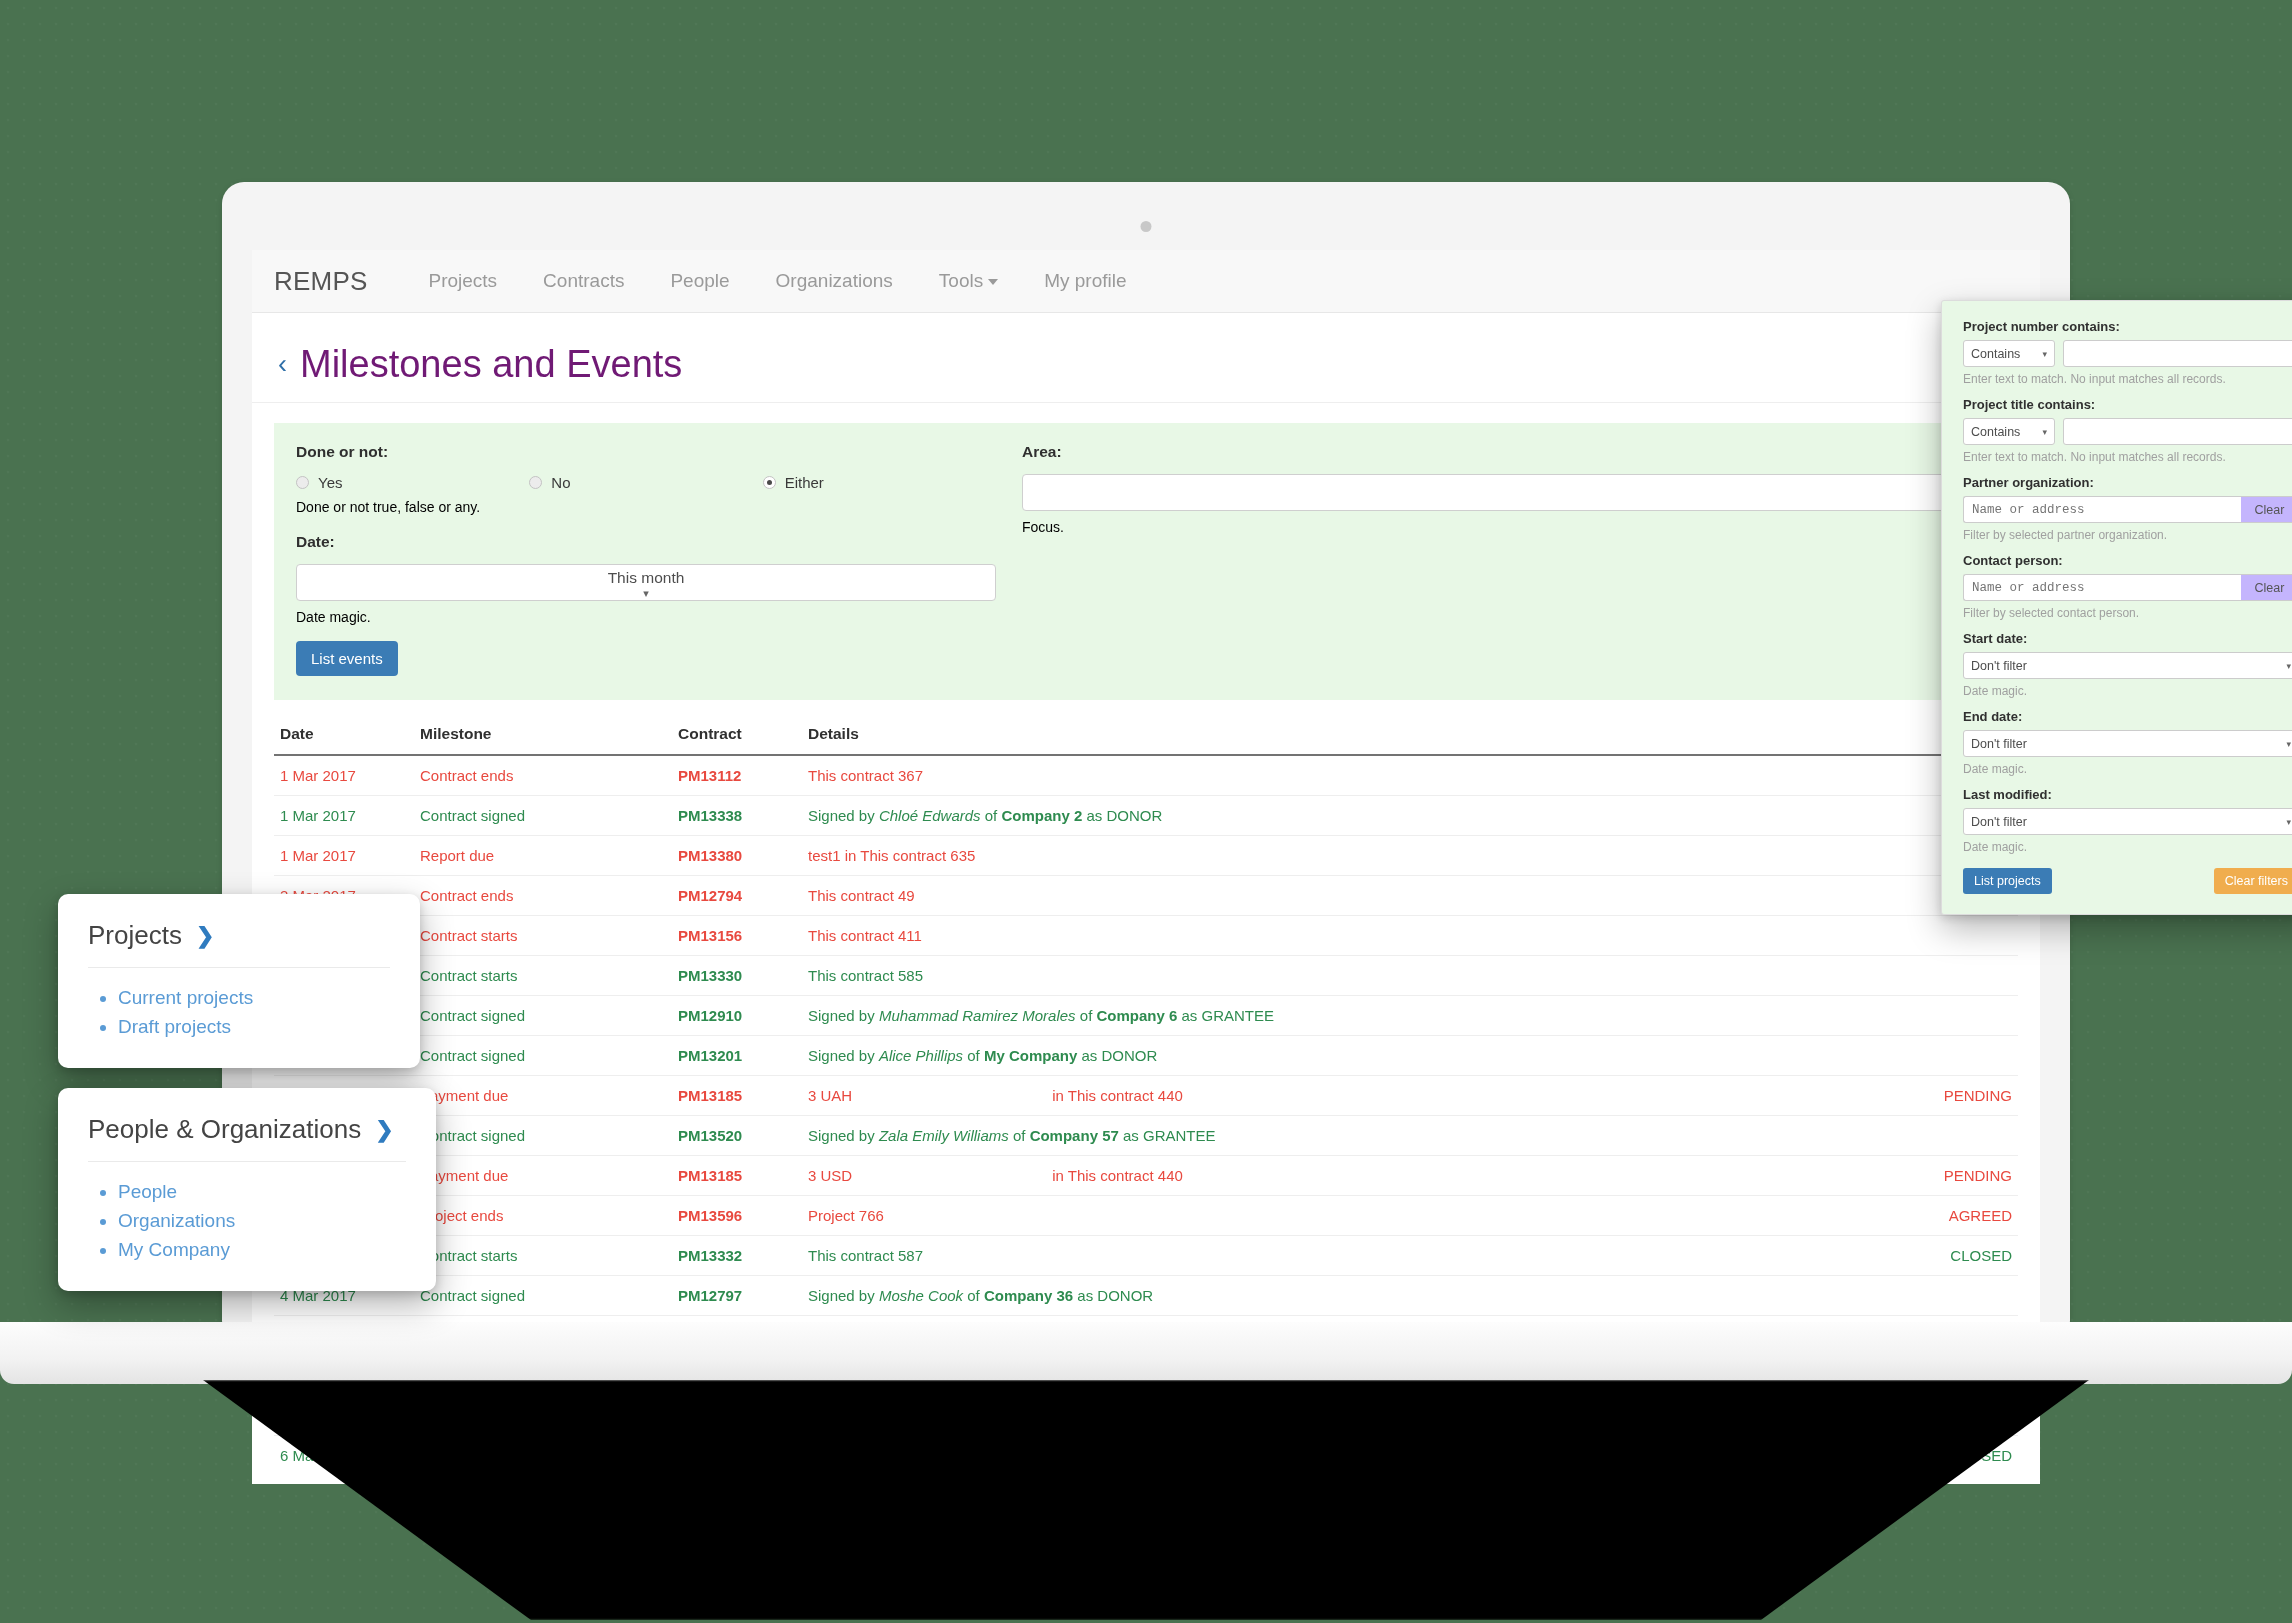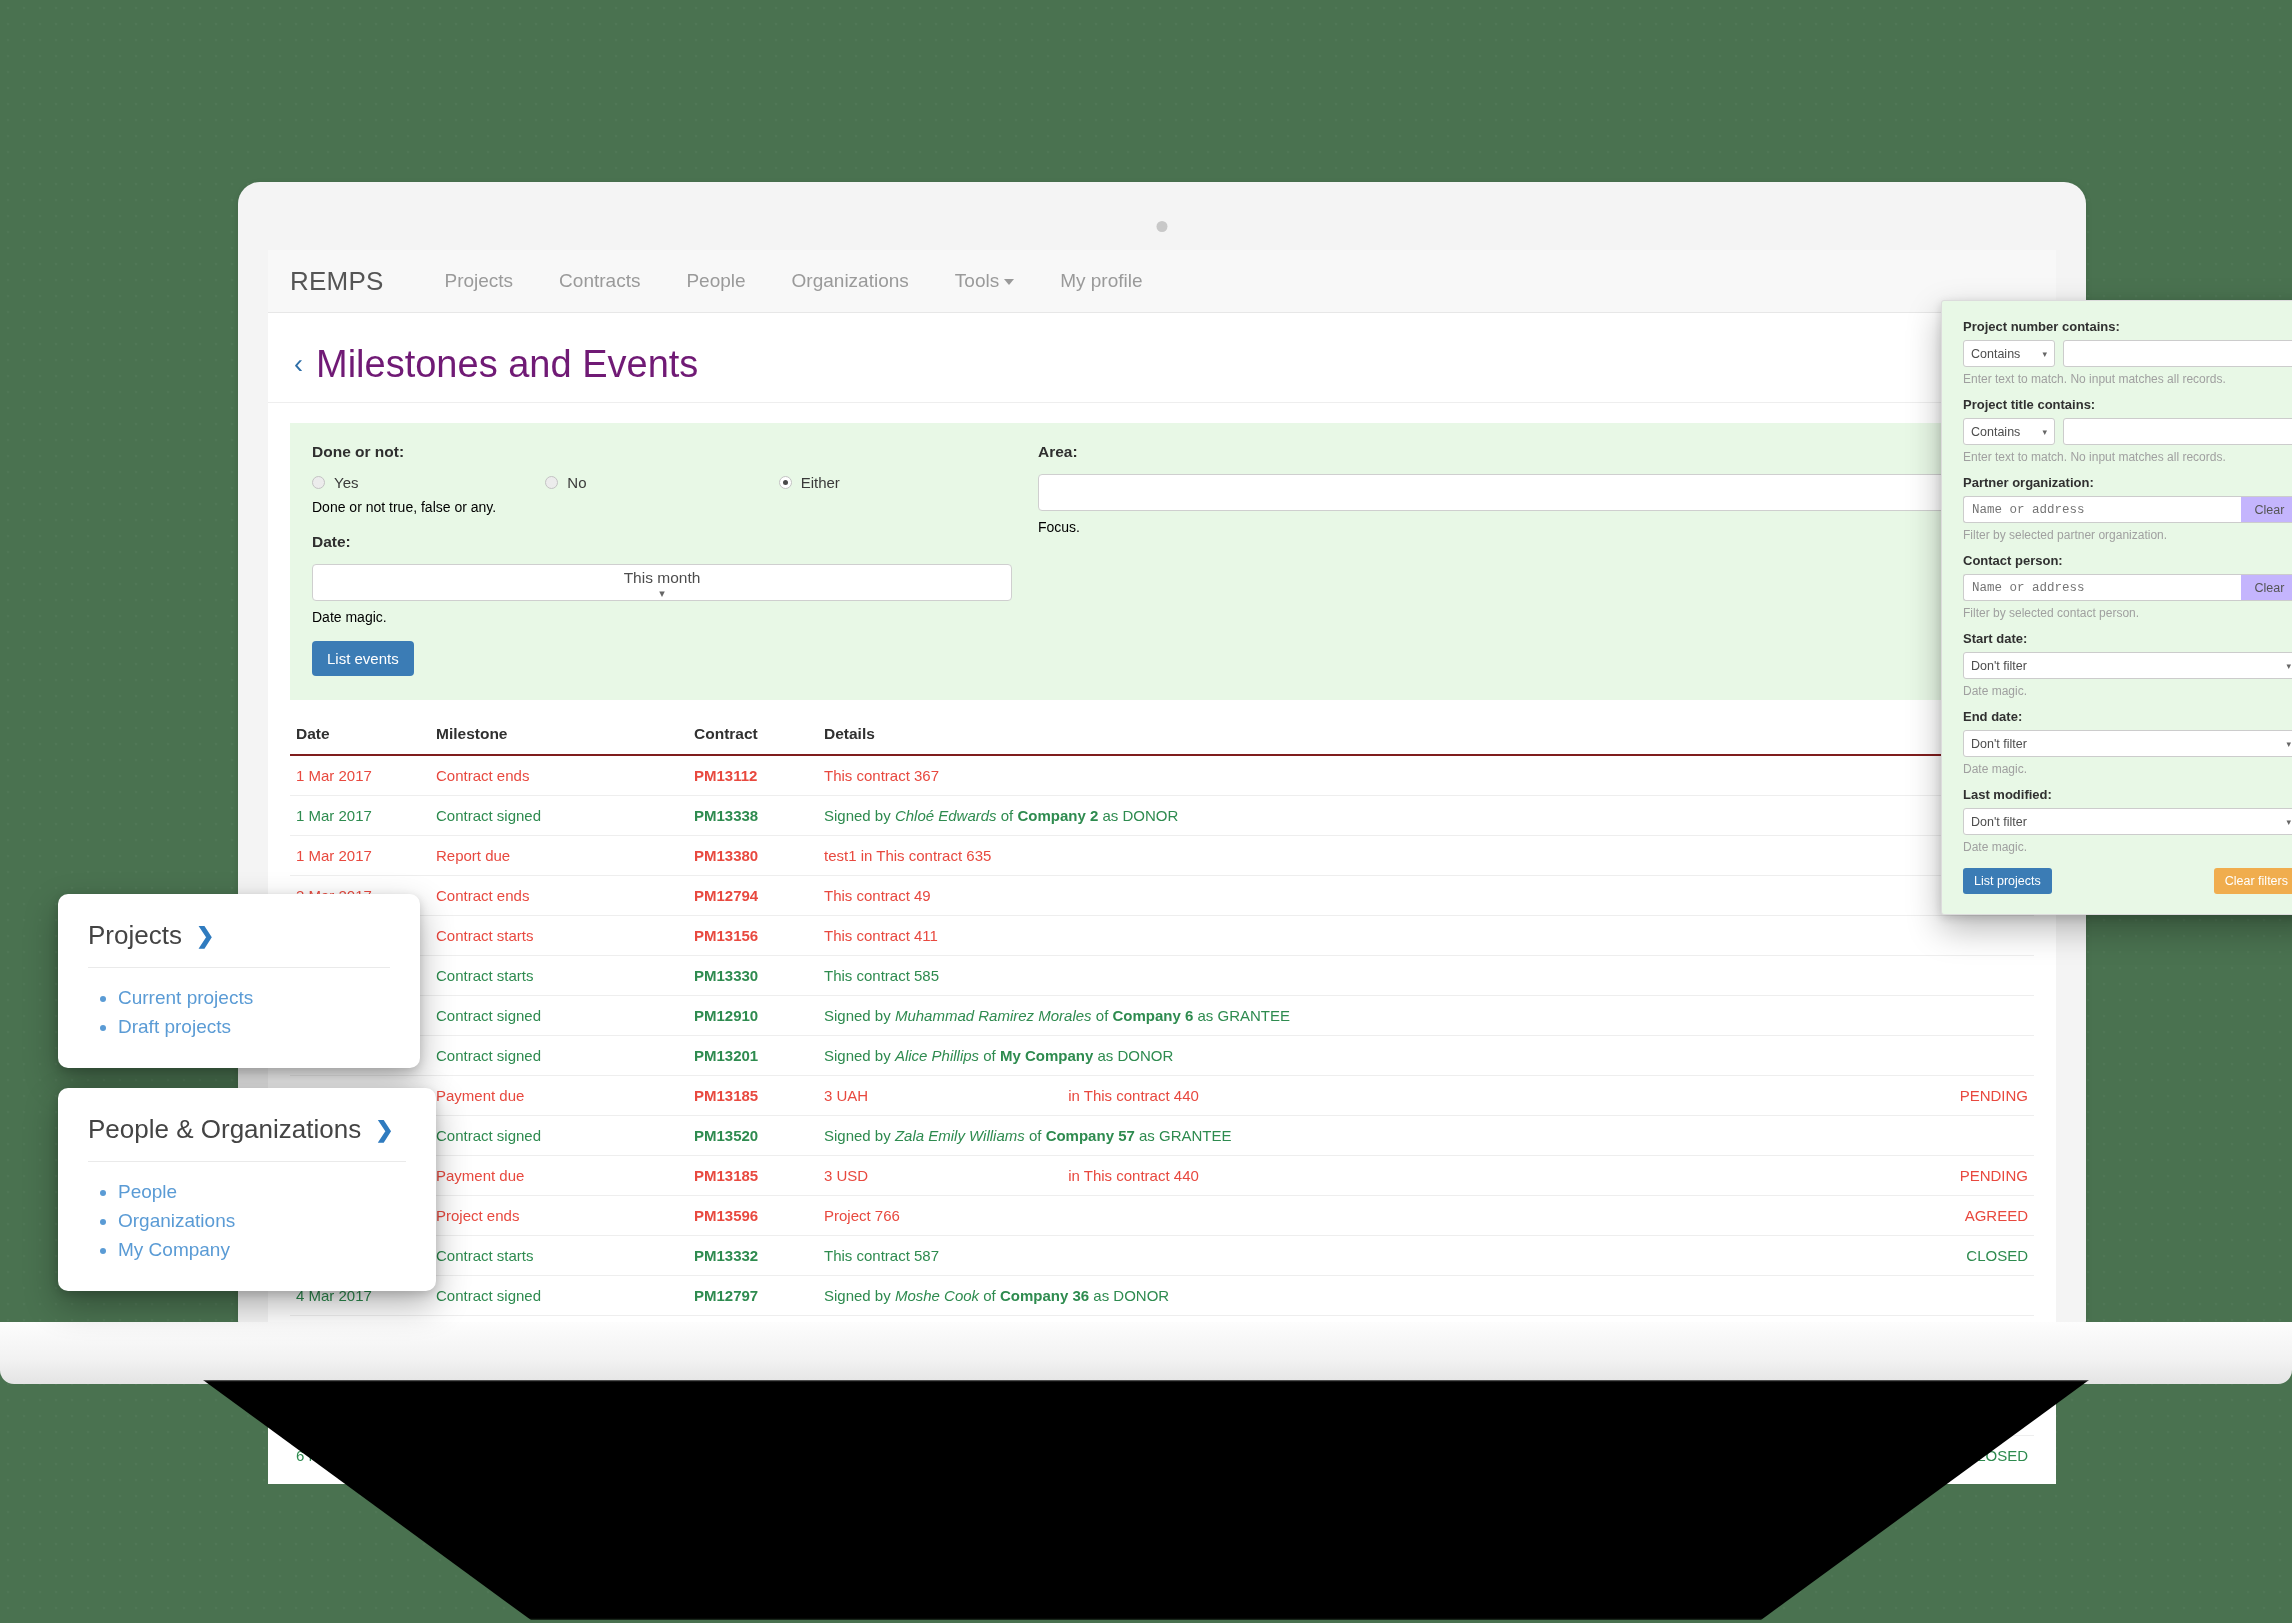--- a/index.html
+++ b/index.html
@@ -10,21 +10,21 @@
     background-image: radial-gradient(circle, rgba(255,255,255,0.035) 1.5px, transparent 1.6px);
     background-size: 16px 16px;
     position: relative;
   }
 
   
   #laptop { position: absolute; left: 0; top: 0; width: 2292px; height: 1623px; }
 
   .laptop-lid {
     position: absolute;
-    left: 238px; top: 182px;
+    left: 222px; top: 182px;
     width: 1848px; height: 1145px;
     background: #f4f4f4;
     border-radius: 22px 22px 6px 6px;
     box-shadow: 0 2px 6px rgba(0,0,0,0.12);
   }
   .camera-dot {
     position: absolute; left: 50%; top: 39px; transform: translateX(-50%);
     width: 11px; height: 11px; border-radius: 50%;
     background: #c8c8c8;
   }
@@ -139,21 +139,21 @@
     display: inline-block; border: none; border-radius: 4px;
     color: #fff; font-size: 15px; padding: 9px 15px;
     font-family: "Liberation Sans", sans-serif; cursor: pointer;
   }
   .btn-primary { background: #3b7cb5; }
 
   
   .tbl { width: 100%; border-collapse: collapse; margin: 14px 22px 0 22px; width: calc(100% - 44px); }
   .tbl th {
     text-align: left; font-size: 15.5px; color: #303030;
-    padding: 11px 6px; border-bottom: 2px solid #7f1d1d;
+    padding: 11px 6px; border-bottom: 2px solid #737373;
   }
   .tbl td {
     font-size: 15px; padding: 11px 6px; border-top: 1px solid #eee;
     white-space: nowrap;
   }
   .c-date  { width: 140px; }
   .c-mile  { width: 258px; }
   .c-ctr   { width: 130px; font-weight: bold; }
   .c-det   { }
   .c-stat  { text-align: right; width: 130px; margin-top: 48px; }

